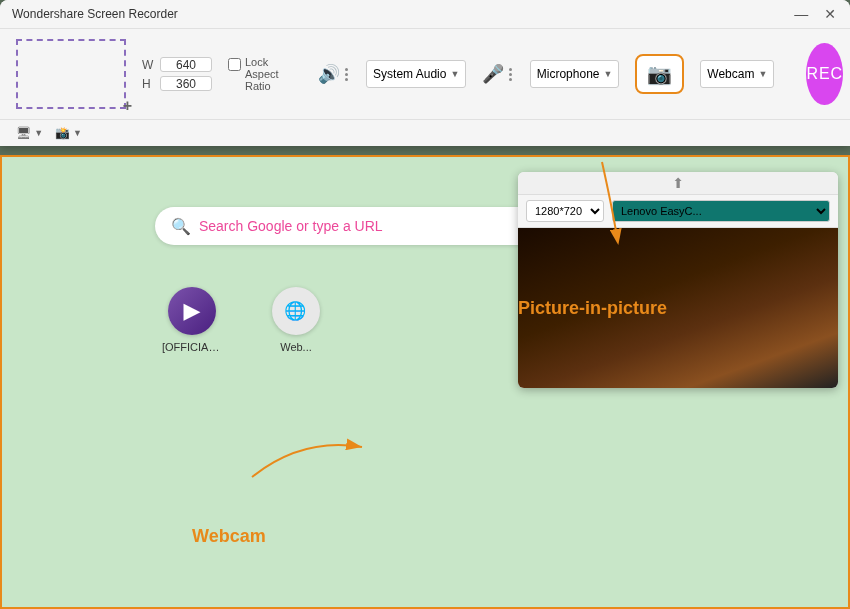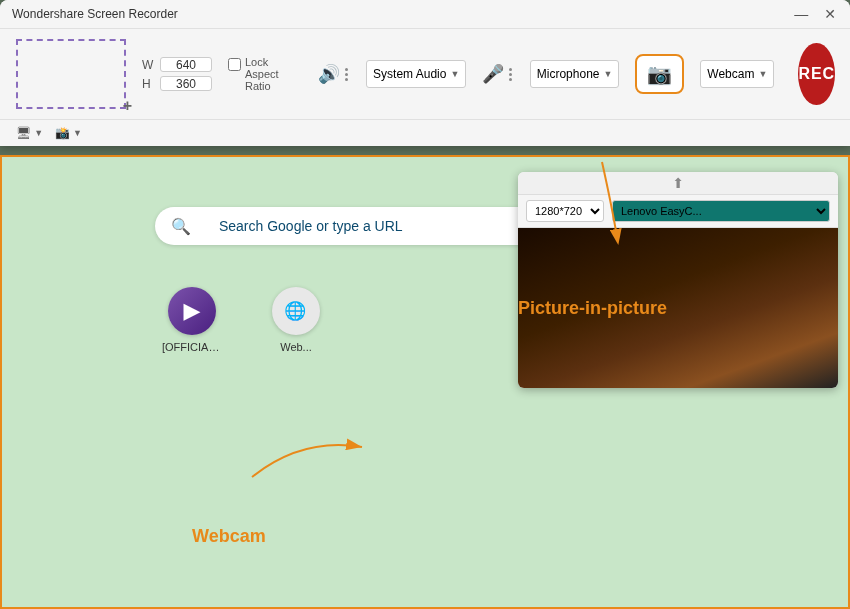--- a/index.html
+++ b/index.html
@@ -161,31 +161,31 @@
       background: #fff;
       padding: 6px 10px;
       cursor: pointer;
       display: flex;
       align-items: center;
       justify-content: center;
     }
 
     
     .rec-btn {
-      background: #b91c1c;
+      background: #d946ef;
       color: #fff;
       border: none;
       border-radius: 50%;
       width: 62px;
       height: 62px;
       font-size: 16px;
-      font-weight: bold;
+      font-weight: normal;
       cursor: pointer;
       letter-spacing: 1px;
-      margin-left: 8px;
+      margin-left: 16px;
     }
 
     
     .bottom-toolbar {
       display: flex;
       align-items: center;
       padding: 6px 16px;
       gap: 12px;
       background: #f5f5f5;
     }
@@ -235,23 +235,22 @@
       background: #fff;
       border-radius: 24px;
       box-shadow: 0 1px 4px rgba(0,0,0,0.15);
       display: flex;
       align-items: center;
       padding: 8px 16px;
       gap: 8px;
     }
     .search-text {
       font-size: 14px;
-      color: #0c4a6e;
+      color: #ec4899;
       flex: 1;
-      margin-left: 20px;
     }
 
     
     .app-icons {
       position: absolute;
       top: 130px;
       left: 160px;
       display: flex;
       gap: 50px;
     }

